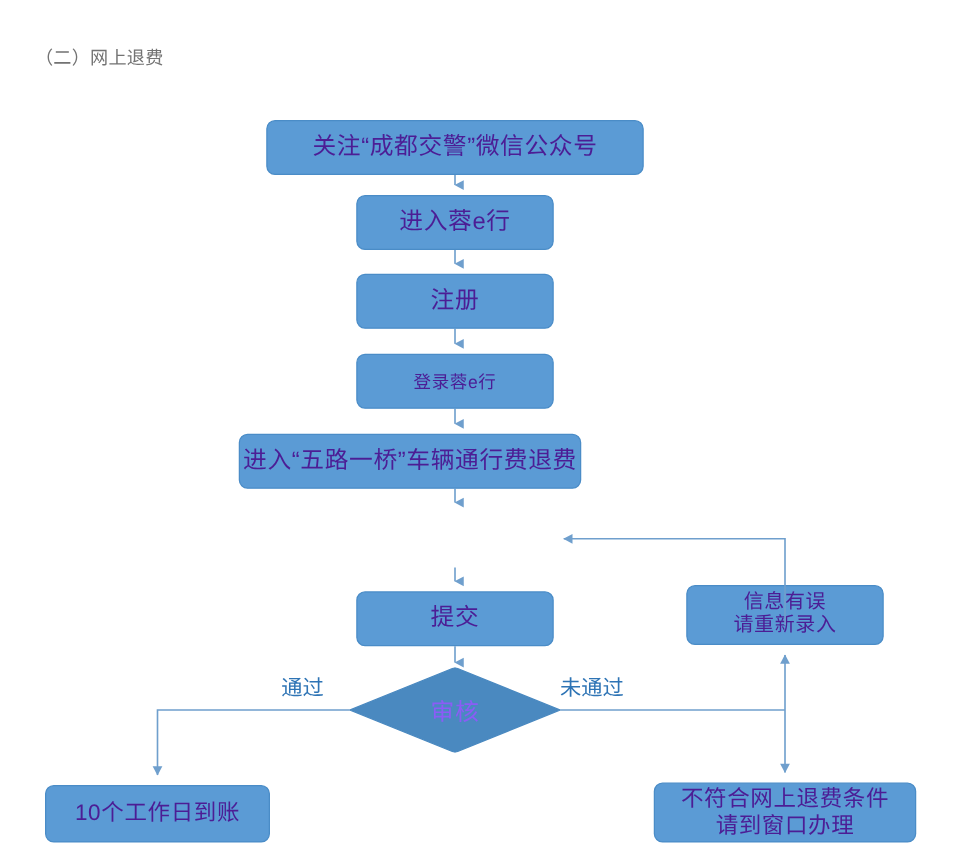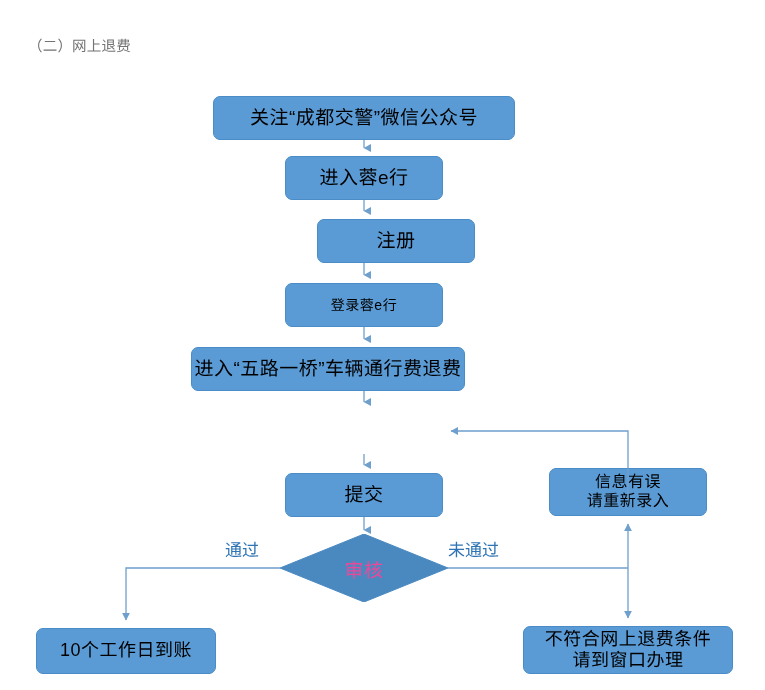--- a/index.html
+++ b/index.html
@@ -26,21 +26,21 @@
     color: #737373;
     letter-spacing: 0.2px;
     white-space: nowrap;
   }
   .node {
     position: absolute;
     box-sizing: border-box;
     background: #5b9bd5;
     border: 1px solid #4a8cc7;
     border-radius: 7px;
-    color: #000000;
+    color: #4c1d95;
     display: flex;
     align-items: center;
     justify-content: center;
     text-align: center;
     line-height: 1.18;
     letter-spacing: 0.5px;
     z-index: 3;
   }
   .node .nlabel {
     display: block;
@@ -52,21 +52,21 @@
   }
   .diamond .dlabel {
     position: absolute;
     left: 0;
     top: 0;
     width: 100%;
     height: 100%;
     display: flex;
     align-items: center;
     justify-content: center;
-    color: #ec4899;
+    color: #8b5cf6;
     letter-spacing: 0.5px;
   }
   .edge-label {
     position: absolute;
     color: #2e74b5;
     white-space: nowrap;
     z-index: 4;
   }
   svg.connectors {
     position: absolute;
@@ -126,21 +126,21 @@
   </svg>
 
   <div class="node" style="left:213px; top:96px; width:302px; height:44px; font-size:19px;">
     <span class="nlabel">关注“成都交警”微信公众号</span>
   </div>
 
   <div class="node" style="left:285px; top:156px; width:158px; height:44px; font-size:19px;">
     <span class="nlabel">进入蓉e行</span>
   </div>
 
-  <div class="node" style="left:285px; top:219px; width:158px; height:44px; font-size:19px;margin-left:32px;">
+  <div class="node" style="left:285px; top:219px; width:158px; height:44px; font-size:19px;">
     <span class="nlabel">注册</span>
   </div>
 
   <div class="node" style="left:285px; top:283px; width:158px; height:44px; font-size:14px;">
     <span class="nlabel">登录蓉e行</span>
   </div>
 
   <div class="node" style="left:191px; top:347px; width:274px; height:44px; font-size:19px;">
     <span class="nlabel">进入“五路一桥”车辆通行费退费</span>
   </div>

